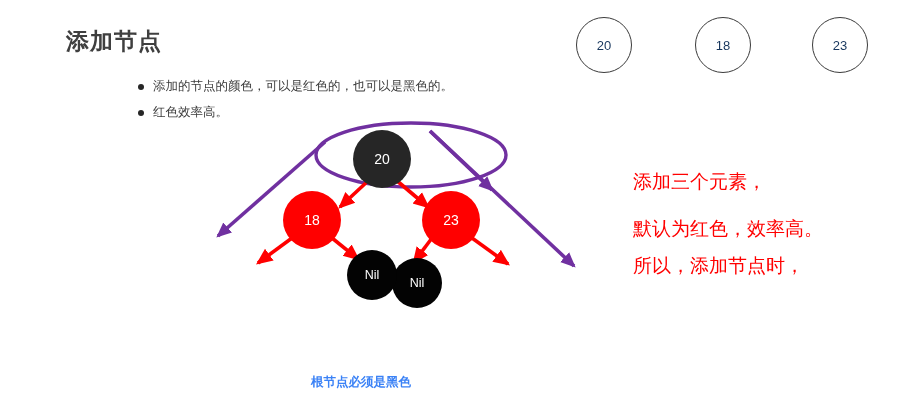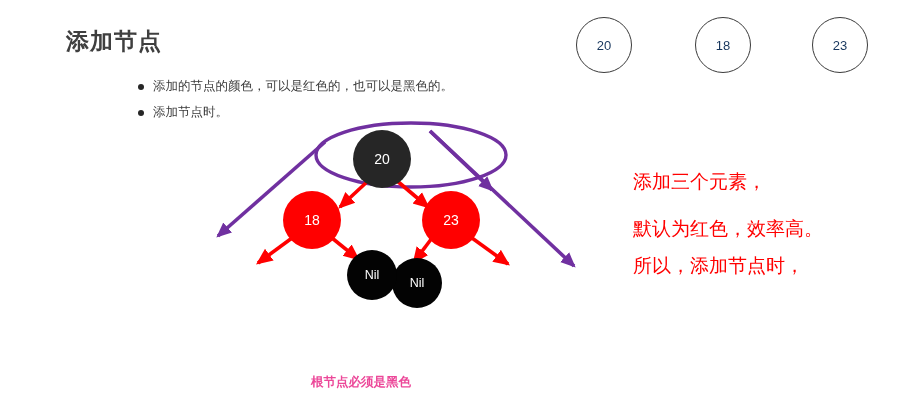--- a/index.html
+++ b/index.html
@@ -117,41 +117,41 @@
     line-height: 37px;
     white-space: nowrap;
   }
   .note-gap { height: 10px; }
 
   
   .bottom-caption {
     position: absolute;
     left: 311px;
     top: 374px;
-    color: #ec4899;
+    color: #3b82f6;
     font-weight: bold;
     font-size: 12.5px;
     white-space: nowrap;
   }
 </style>
 </head>
 <body>
 
 <div id="slide">
 
   <div class="slide-title">添加节点</div>
 
   <div class="bullet-list">
     <div class="bullet-row">
       <span class="bullet-dot"></span>
       <span class="bullet-text">添加的节点的颜色，可以是红色的，也可以是黑色的。</span>
     </div>
     <div class="bullet-row">
       <span class="bullet-dot"></span>
-      <span class="bullet-text">添加节点时。</span>
+      <span class="bullet-text">红色效率高。</span>
     </div>
   </div>
 
   <div class="plain-circle" id="plain-c0">20</div>
   <div class="plain-circle" id="plain-c1">18</div>
   <div class="plain-circle" id="plain-c2">23</div>
 
   <svg id="overlay" viewBox="0 0 923 407" xmlns="http://www.w3.org/2000/svg">
     <defs>
       <marker id="arrow-red" viewBox="0 0 10 10" refX="8.5" refY="5" markerWidth="4.6" markerHeight="4.6" orient="auto-start-reverse">

